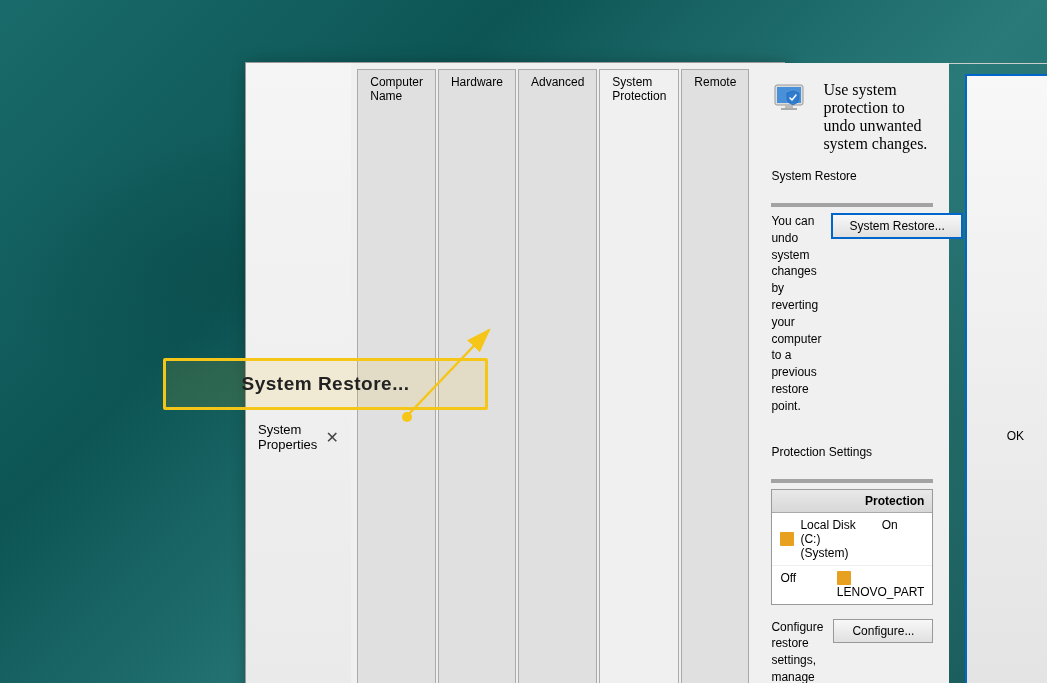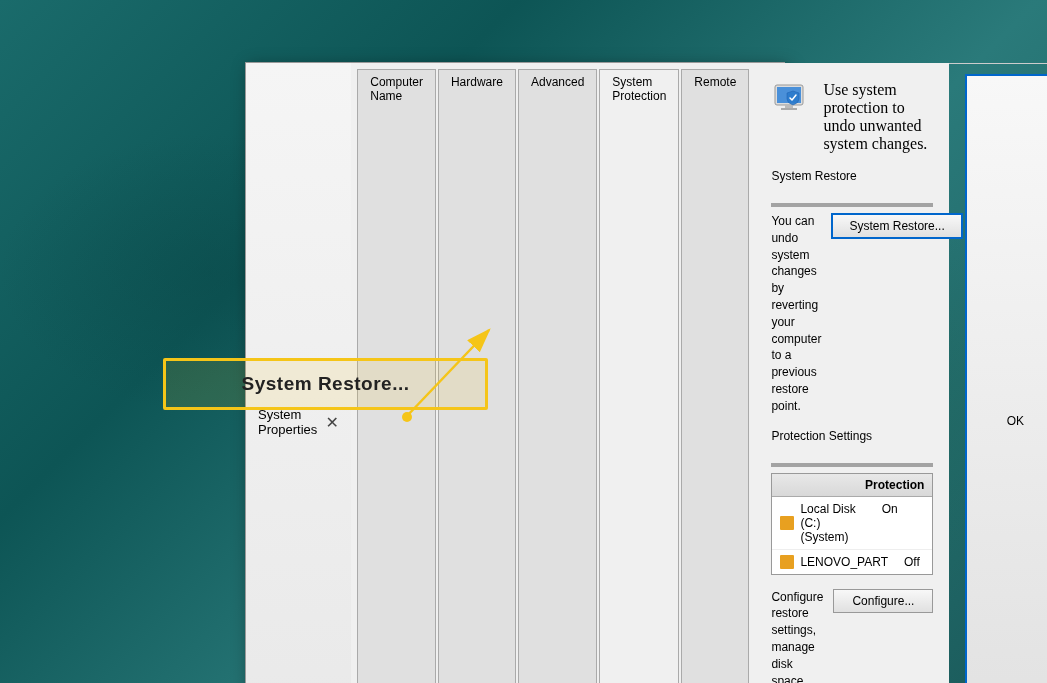--- a/index.html
+++ b/index.html
@@ -136,21 +136,21 @@
       color: #000;
       margin-bottom: 6px;
       padding-bottom: 20px;
       border-bottom: 4px solid #a3a3a3;
     }
 
     .system-restore-section {
       display: flex;
       align-items: flex-start;
       justify-content: space-between;
-      margin-bottom: 14px;
+      margin-bottom: 30px;
       gap: 10px;
     }
 
     .section-text {
       font-size: 12px;
       color: #000;
       flex: 1;
       line-height: 1.4;
     }
 
@@ -350,25 +350,25 @@
           <div class="table-header-cell">Protection</div>
         </div>
         <div class="table-row">
           <div class="table-cell">
             <div class="drive-icon"></div>
             <span>Local Disk (C:) (System)</span>
           </div>
           <div class="table-cell">On</div>
         </div>
         <div class="table-row">
+          <div class="table-cell">Off</div>
           <div class="table-cell">
             <div class="drive-icon"></div>
             <span>LENOVO_PART</span>
           </div>
-          <div class="table-cell">Off</div>
         </div>
       </div>
     </div>
 
     <div class="configure-section">
       <p class="section-text">Configure restore settings, manage disk space, and delete restore points.</p>
       <button class="btn">Configure...</button>
     </div>
 
   </div>

